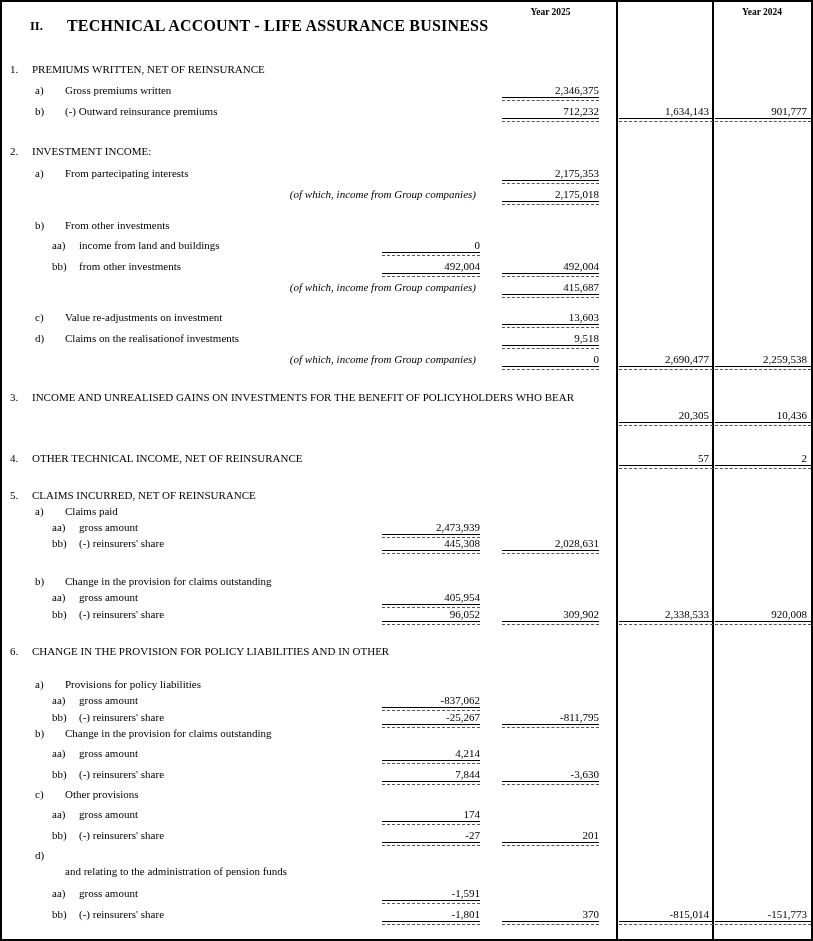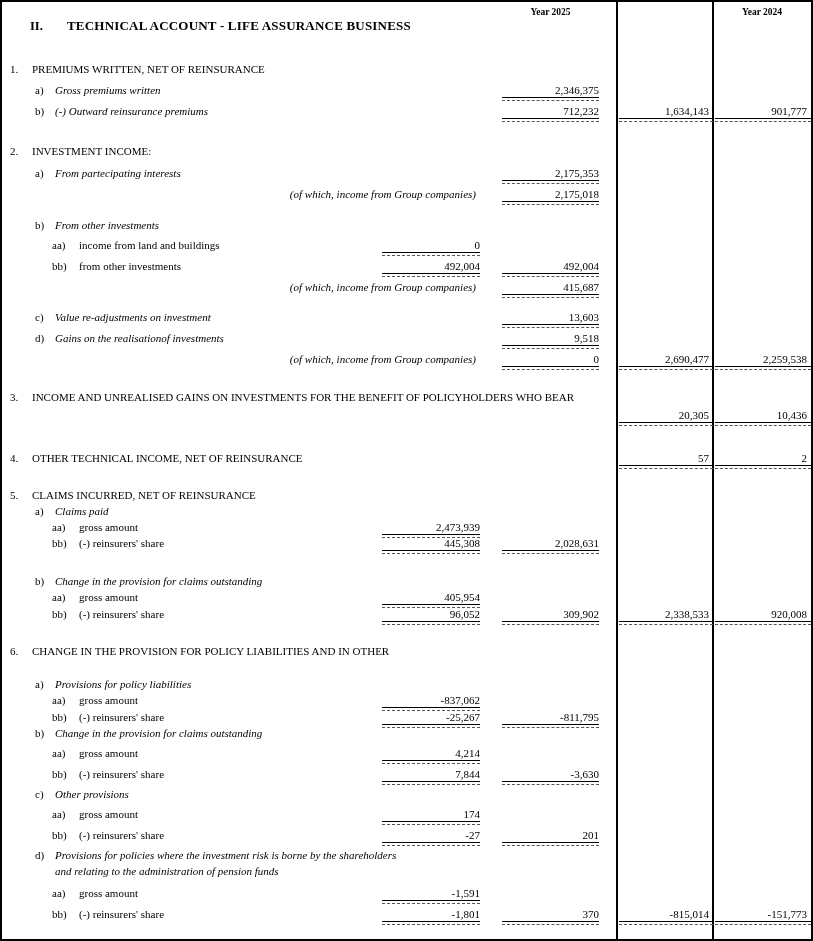--- a/index.html
+++ b/index.html
@@ -12,26 +12,26 @@
   .vline { position:absolute; top:0; bottom:0; width:2px; background:#000; }
   .vl1 { left:614px; }
   .vl2 { left:710px; }
 
   .r { position:absolute; left:0; right:0; height:17px; font-size:11px; line-height:14px; }
   .r span, .r div { white-space:nowrap; }
 
   .yh { position:absolute; text-align:center; font-weight:bold; font-size:9.5px; }
 
   .tno  { position:absolute; left:28px; font-weight:bold; font-size:12.5px; }
-  .ttl  { position:absolute; left:65px; font-weight:bold; font-size:13px; letter-spacing:0.2px; }
+  .ttl  { position:absolute; left:65px; font-weight:bold; font-size:16px; letter-spacing:0.2px; }
 
   .sno    { position:absolute; left:8px;  }
   .stitle { position:absolute; left:30px; }
   .tagA   { position:absolute; left:33px; }
-  .lblA   { position:absolute; left:53px;font-style:italic; }
+  .lblA   { position:absolute; left:63px; }
   .tagAA  { position:absolute; left:50px;text-align:center; }
   .lblAA  { position:absolute; left:77px; }
   .ofw    { position:absolute; left:274px; width:200px; text-align:right;font-style:italic; }
 
   .n1 { position:absolute; left:380px; width:98px; text-align:right; height:15px; }
   .n2 { position:absolute; left:500px; width:97px; text-align:right; height:15px; }
   .nt { position:absolute; left:617px; width:94px; text-align:right; padding-right:4px; height:15px; }
   .ny { position:absolute; left:713px; width:96px; text-align:right; padding-right:4px; height:15px; }
 
   .u { border-bottom:1px solid #000; position:absolute; }
@@ -106,21 +106,21 @@
     <span class="ofw">(of which, income from Group companies)</span>
     <span class="n2 u">415,687</span>
   </div>
   <div class="r" style="top:308px">
     <span class="tagA">c)</span>
     <span class="lblA">Value re-adjustments on investment</span>
     <span class="n2 u">13,603</span>
   </div>
   <div class="r" style="top:329px">
     <span class="tagA">d)</span>
-    <span class="lblA">Gains on the realisationof investments</span>
+    <span class="lblA">Claims on the realisationof investments</span>
     <span class="n2 u">9,518</span>
   </div>
   <div class="r" style="top:350px">
     <span class="ofw">(of which, income from Group companies)</span>
     <span class="n2 u">0</span>
     <span class="nt u">2,690,477</span>
     <span class="ny u">2,259,538</span>
   </div>
 
   <div class="r" style="top:388px">
@@ -220,21 +220,20 @@
     <span class="n1 u">174</span>
   </div>
   <div class="r" style="top:826px">
     <span class="tagAA">bb)</span>
     <span class="lblAA">(-) reinsurers' share</span>
     <span class="n1 u">-27</span>
     <span class="n2 u">201</span>
   </div>
   <div class="r" style="top:846px">
     <span class="tagA">d)</span>
-    <span class="lblA">Provisions for policies where the investment risk is borne by the shareholders</span>
   </div>
   <div class="r" style="top:862px">
     <span class="lblA">and relating to the administration of pension funds</span>
   </div>
   <div class="r" style="top:884px">
     <span class="tagAA">aa)</span>
     <span class="lblAA">gross amount</span>
     <span class="n1 u">-1,591</span>
   </div>
   <div class="r" style="top:905px">

